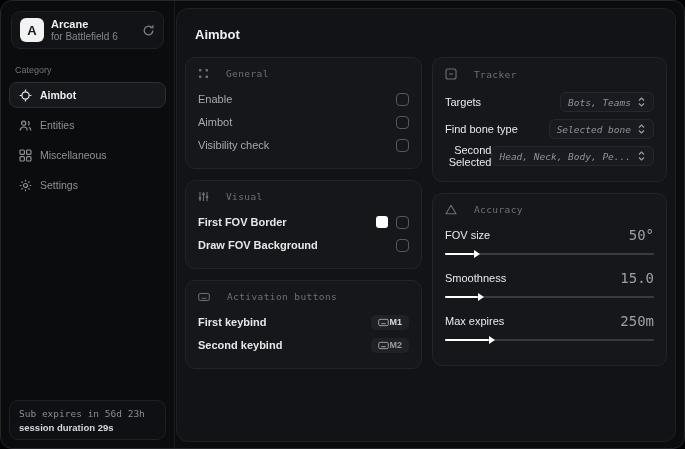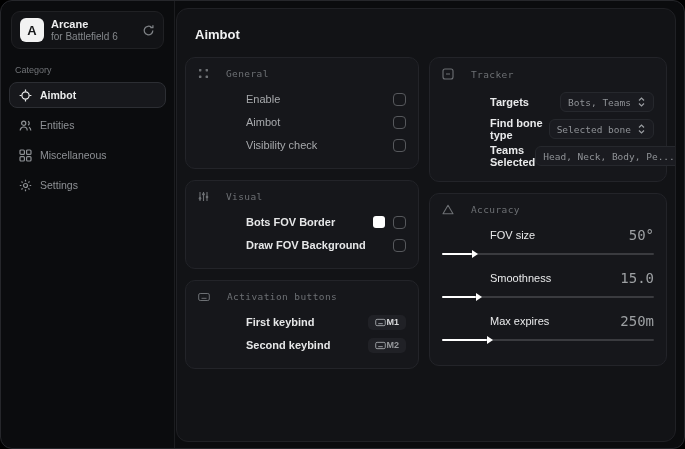--- a/index.html
+++ b/index.html
@@ -27,34 +27,34 @@
   .sub-expires { font-family:"DejaVu Sans Mono", monospace; font-size:9.5px; color:#8a8d91; white-space:nowrap; }
   .sub-session { margin-top:3px; font-size:9.5px; font-weight:700; color:#d8d9db; }
   
   .panel { position:absolute; left:175px; top:7px; right:8px; bottom:6px; background:#121316; border:1px solid #202125; border-radius:12px; padding:12px 8px 0 8px; overflow:hidden; }
   .page-title { font-size:13px; font-weight:700; color:#f0f1f2; margin:6px 0 15px 10px; }
   .columns { display:flex; gap:10px; align-items:flex-start; }
   .col-left { width:240px; }
   .col-right { width:238px; }
   .card { background:#16171b; border:1px solid #232429; border-radius:10px; padding:10px 12px 12px 12px; margin-bottom:11px; }
   .card-header { display:flex; align-items:center; gap:17px; color:#6d7074; font-family:"DejaVu Sans Mono", monospace; font-size:9.5px; letter-spacing:0.4px; margin-bottom:9px; }
-  .row { display:flex; justify-content:space-between; align-items:center; min-height:22px; font-size:11px;margin-left:48px; }
+  .row { display:flex; justify-content:space-between; align-items:center; min-height:22px; font-size:11px; }
   .row + .row { margin-top:1px; }
   .lbl-dim { color:#a7a9ac; }
   .lbl-strong { color:#e6e7e8; font-weight:600; }
   .checkbox { width:13px; height:13px; border:1.5px solid #56585c; border-radius:4px; background:transparent; cursor:pointer; flex:0 0 auto; }
   .controls { display:flex; align-items:center; gap:8px; }
   .swatch { width:12px; height:12px; border-radius:3px; cursor:pointer; }
   .keypill { display:inline-flex; align-items:center; gap:0; background:#202126; border-radius:5px; padding:2.5px 7px; font-size:9px; font-weight:700; color:#d7d8da; cursor:pointer; }
   .keypill.dim { color:#97999d; }
   .keypill .icon { color:#9a9da1; }
   
   .trow { min-height:26px; }
-  .trow .lbl-strong { font-weight:700; color:#e9eaeb; }
-  .dropdown { display:inline-flex; align-items:center; gap:6px; background:#1a1b20; border:1px solid #26282d; border-radius:6px; padding:3.5px 7px; font-family:"DejaVu Sans Mono", monospace; font-size:9.5px; color:#8f9296; cursor:pointer; white-space:nowrap; }
+  .trow .lbl-strong { font-weight:400; color:#e9eaeb;text-align:right; }
+  .dropdown { display:inline-flex; align-items:center; gap:6px; background:#1a1b20; border:1px solid #26282d; border-radius:6px; padding:3.5px 7px; font-family:"DejaVu Sans Mono", monospace; font-size:9.5px; color:#8f9296; cursor:pointer; white-space:nowrap;font-style:italic; }
   .dropdown .icon { color:#9a9da1; }
   
   .arow { margin-bottom:2px; }
   .alabel { font-size:11px; font-weight:400; color:#e9eaeb; }
   .avalue { font-family:"DejaVu Sans Mono", monospace; font-size:14px; color:#9da0a3; }
   .slider { position:relative; height:9px; margin:3px 0 9px 0; cursor:pointer; }
   .slider-track { position:absolute; left:0; right:0; top:3.5px; height:2px; background:#3a3b3f; border-radius:1px; }
   .slider-fill { position:absolute; left:0; top:3.5px; height:2px; background:#ffffff; border-radius:1px; }
   .slider-fill::after { content:""; position:absolute; right:-6px; top:-3px; border-left:6px solid #ffffff; border-top:4px solid transparent; border-bottom:4px solid transparent; }
   svg { display:block; }
@@ -118,20 +118,24 @@
             <circle cx="6.5" cy="6.5" r="2"></circle>
             <path d="M6.5 0.8v1.6M6.5 10.6v1.6M0.8 6.5h1.6M10.6 6.5h1.6M2.5 2.5l1.1 1.1M9.4 9.4l1.1 1.1M10.5 2.5 9.4 3.6M3.6 9.4 2.5 10.5"></path>
           </svg>
         </span>
         <span>Settings</span>
       </div>
     </nav>
 
     <div class="sidebar-spacer"></div>
 
+    <div class="sub-card">
+      <div class="sub-expires">Sub expires in 56d 23h</div>
+      <div class="sub-session">session duration 29s</div>
+    </div>
   </aside>
 
   <main class="panel">
     <h1 class="page-title">Aimbot</h1>
 
     <div class="columns">
 
       <div class="col-left">
 
         <section class="card">
@@ -166,21 +170,21 @@
               <svg width="11" height="11" viewBox="0 0 11 11" fill="none" stroke="currentColor" stroke-width="1.1">
                 <path d="M2 1v9M5.5 1v9M9 1v9"></path>
                   <circle cx="2" cy="7.4" r="1.3" fill="#6d7074" stroke="none"></circle>
                 <circle cx="5.5" cy="3.2" r="1.3" fill="#6d7074" stroke="none"></circle>
                   <circle cx="9" cy="6" r="1.3" fill="#6d7074" stroke="none"></circle>
               </svg>
             </span>
             <span>Visual</span>
           </div>
           <div class="row">
-            <span class="lbl-strong">Bots FOV Border</span>
+            <span class="lbl-strong">First FOV Border</span>
             <span class="controls">
               <span class="swatch" style="background:#ffffff"></span>
               <span class="checkbox"></span>
             </span>
           </div>
           <div class="row">
             <span class="lbl-strong">Draw FOV Background</span>
             <span class="checkbox"></span>
           </div>
         </section>
@@ -250,21 +254,21 @@
             <span class="dropdown">
               <span>Selected bone</span>
               <span class="icon">
                 <svg width="9" height="10" viewBox="0 0 9 10" fill="none" stroke="currentColor" stroke-width="1.2">
                   <path d="M2 3.5 4.5 1 7 3.5M2 6.5 4.5 9 7 6.5"></path>
                 </svg>
               </span>
             </span>
           </div>
           <div class="row trow">
-            <span class="lbl-strong">Teams Selected</span>
+            <span class="lbl-strong">Second Selected</span>
             <span class="dropdown">
               <span>Head, Neck, Body, Pe...</span>
               <span class="icon">
                 <svg width="9" height="10" viewBox="0 0 9 10" fill="none" stroke="currentColor" stroke-width="1.2">
                   <path d="M2 3.5 4.5 1 7 3.5M2 6.5 4.5 9 7 6.5"></path>
                 </svg>
               </span>
             </span>
           </div>
         </section>

